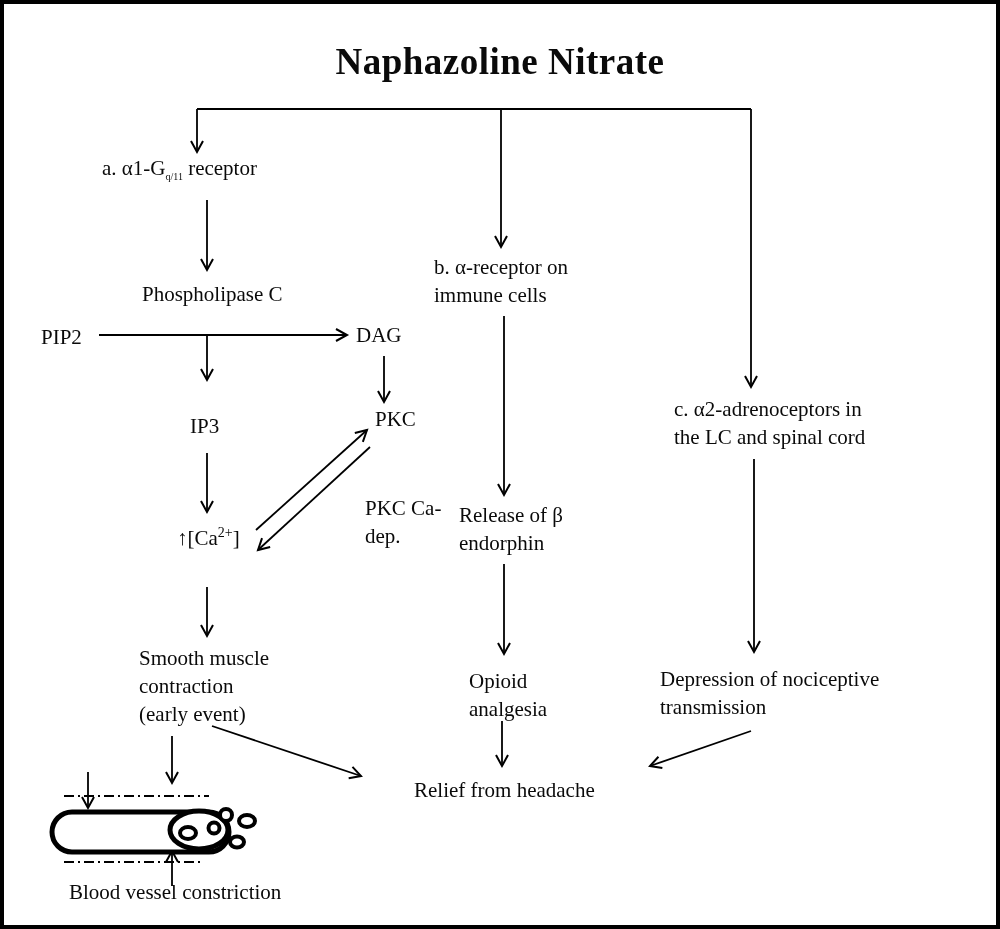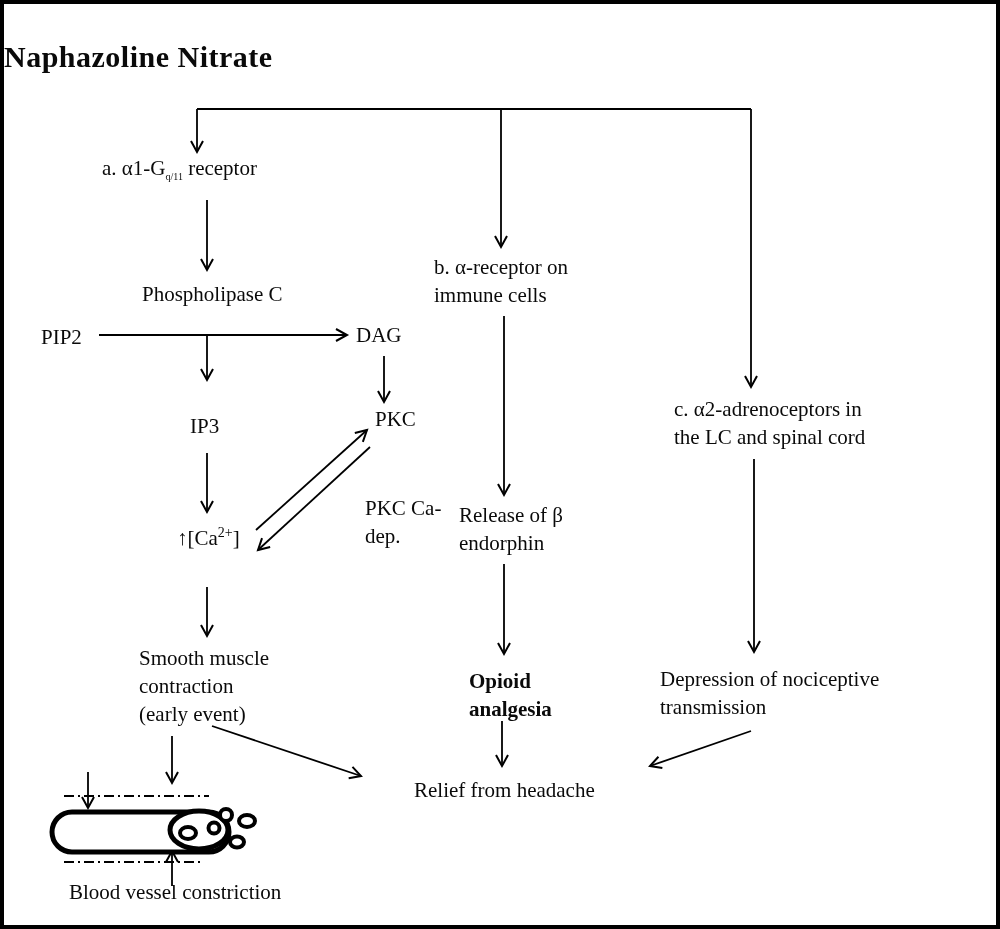--- a/index.html
+++ b/index.html
@@ -18,22 +18,22 @@
   }
   .canvas {
     position: absolute;
     left: 0; top: 0;
     width: 1000px; height: 929px;
   }
   .title {
     position: absolute;
     left: 0; right: 0; top: 36px;
     margin: 0;
-    text-align: left;
-    font-size: 30px;
+    text-align: center;
+    font-size: 37px;
     font-weight: bold;
     letter-spacing: 0.5px;
   }
   .label {
     position: absolute;
     font-size: 21px;
     line-height: 28px;
     white-space: nowrap;
   }
   .label sub { font-size: 10px; line-height: 0; }
@@ -119,21 +119,21 @@
   <div class="label" style="left:430px; top:249px;">
     <div>b. α-receptor on</div>
     <div>immune cells</div>
   </div>
 
   <div class="label" style="left:455px; top:497px;">
     <div>Release of β</div>
     <div>endorphin</div>
   </div>
 
-  <div class="label" style="left:465px; top:663px;font-weight:bold;">
+  <div class="label" style="left:465px; top:663px;">
     <div>Opioid</div>
     <div>analgesia</div>
   </div>
 
   <div class="label" style="left:656px; top:391px;margin-left:14px;">
     <div>c. α2-adrenoceptors in</div>
     <div>the LC and spinal cord</div>
   </div>
 
   <div class="label" style="left:656px; top:661px;">

